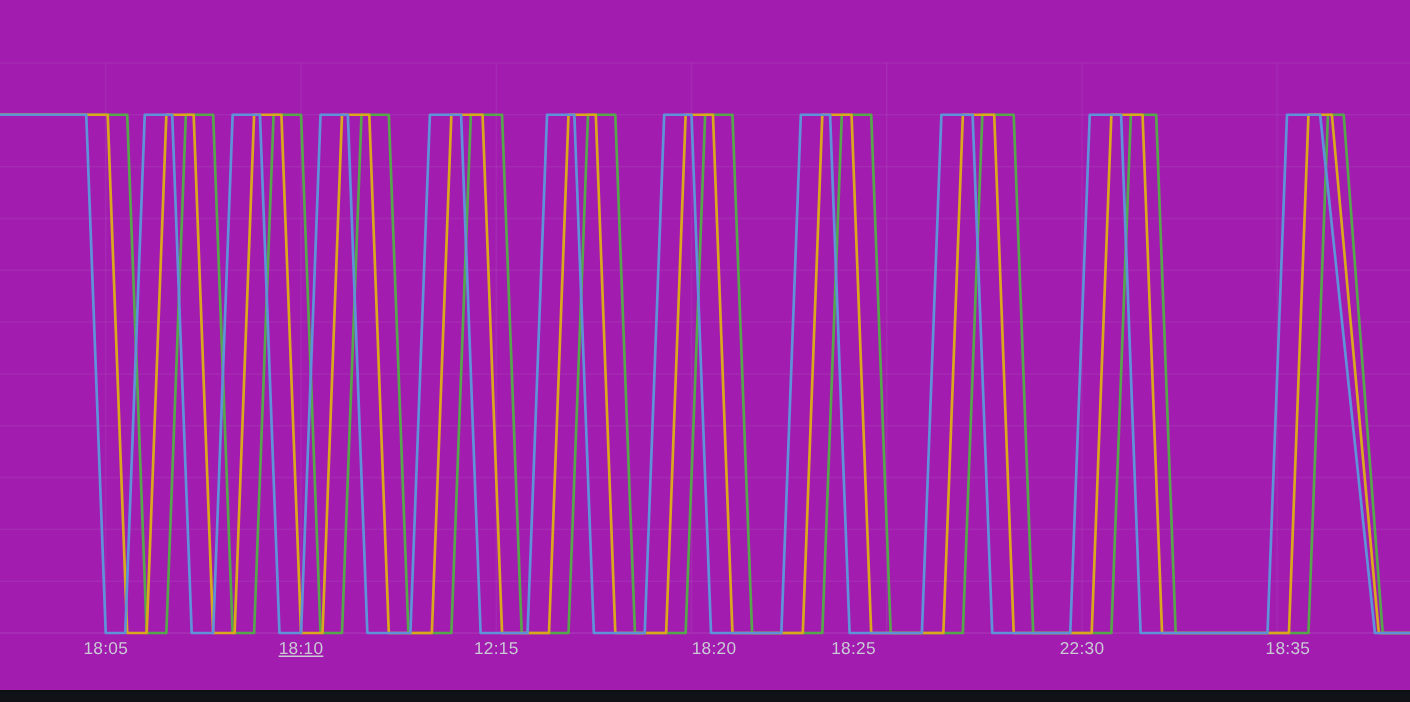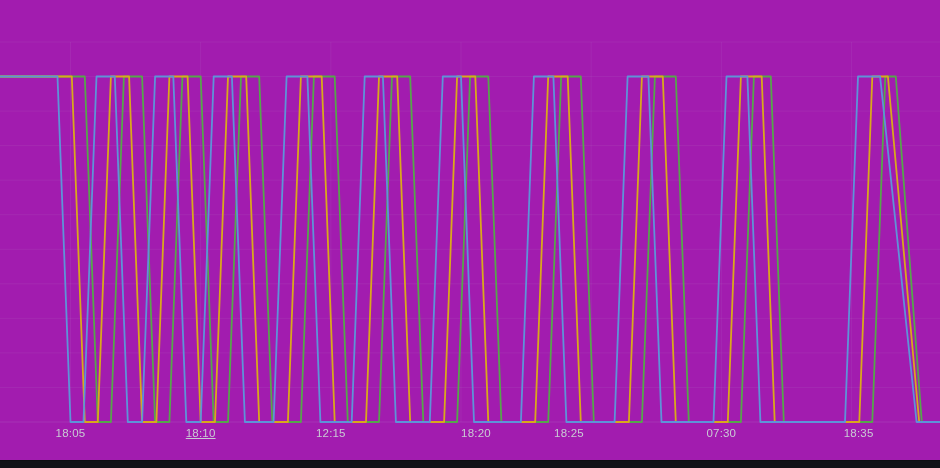--- a/index.html
+++ b/index.html
@@ -60,17 +60,17 @@
       <polyline points="-7.6,76.5 84.8,76.5 97.8,422.0 110.9,422.0 123.9,76.5 142.1,76.5 155.1,422.0 169.4,422.0 182.4,76.5 200.7,76.5 213.7,422.0 228.0,422.0 241.0,76.5 259.2,76.5 272.3,422.0 300.9,422.0 313.9,76.5 334.7,76.5 347.8,422.0 379.0,422.0 392.0,76.5 410.2,76.5 423.3,422.0 457.1,422.0 470.1,76.5 488.3,76.5 501.4,422.0 548.2,422.0 561.2,76.5 580.8,76.5 593.8,422.0 641.9,422.0 654.9,76.5 675.8,76.5 688.8,422.0 740.9,422.0 753.9,76.5 770.8,76.5 783.8,422.0 872.3,422.0 885.3,76.5 895.8,76.5 921.8,422.0 942.6,422.0" fill="none" stroke="#56A64B" stroke-width="1.8" stroke-linejoin="round" stroke-linecap="round"></polyline>
       <polyline points="-7.6,76.5 71.8,76.5 84.8,422.0 97.8,422.0 110.9,76.5 129.1,76.5 142.1,422.0 156.4,422.0 169.4,76.5 187.6,76.5 200.7,422.0 215.0,422.0 228.0,76.5 246.2,76.5 259.2,422.0 287.9,422.0 300.9,76.5 321.7,76.5 334.7,422.0 366.0,422.0 379.0,76.5 397.2,76.5 410.2,422.0 444.1,422.0 457.1,76.5 475.3,76.5 488.3,422.0 535.2,422.0 548.2,76.5 567.7,76.5 580.8,422.0 628.9,422.0 641.9,76.5 662.8,76.5 675.8,422.0 727.8,422.0 740.9,76.5 761.7,76.5 774.7,422.0 859.3,422.0 872.3,76.5 887.9,76.5 919.2,422.0 942.6,422.0" fill="none" stroke="#D9A81C" stroke-width="1.8" stroke-linejoin="round" stroke-linecap="round"></polyline>
       <polyline points="-7.6,76.5 57.5,76.5 70.5,422.0 83.5,422.0 96.5,76.5 114.8,76.5 127.8,422.0 142.1,422.0 155.1,76.5 173.3,76.5 186.3,422.0 200.7,422.0 213.7,76.5 231.9,76.5 244.9,422.0 273.6,422.0 286.6,76.5 307.4,76.5 320.4,422.0 351.7,422.0 364.7,76.5 382.9,76.5 395.9,422.0 429.8,422.0 442.8,76.5 461.0,76.5 474.0,422.0 520.9,422.0 533.9,76.5 553.4,76.5 566.4,422.0 614.6,422.0 627.6,76.5 648.4,76.5 661.5,422.0 713.5,422.0 726.5,76.5 747.4,76.5 760.4,422.0 845.0,422.0 858.0,76.5 880.1,76.5 916.6,422.0 942.6,422.0" fill="none" stroke="#5E93D8" stroke-width="1.8" stroke-linejoin="round" stroke-linecap="round"></polyline>
     </svg>
   <div class="xlabels" id="xlabels">
       <div class="xlabel" style="left: 48.5px;">18:05</div>
       <div class="xlabel" style="left: 178.667px; text-decoration: underline;">18:10</div>
       <div class="xlabel" style="left: 308.833px;">12:15</div>
       <div class="xlabel" style="left: 439px; margin-left: 15px;">18:20</div>
       <div class="xlabel" style="left: 547px;">18:25</div>
-      <div class="xlabel" style="left: 699.332px;">07:30</div>
+      <div class="xlabel" style="left: 699.332px;">22:30</div>
       <div class="xlabel" style="left: 829.499px; text-align: right;">18:35</div>
     </div>
   <div class="page-strip"></div>
 </div>
 
 </body></html>

